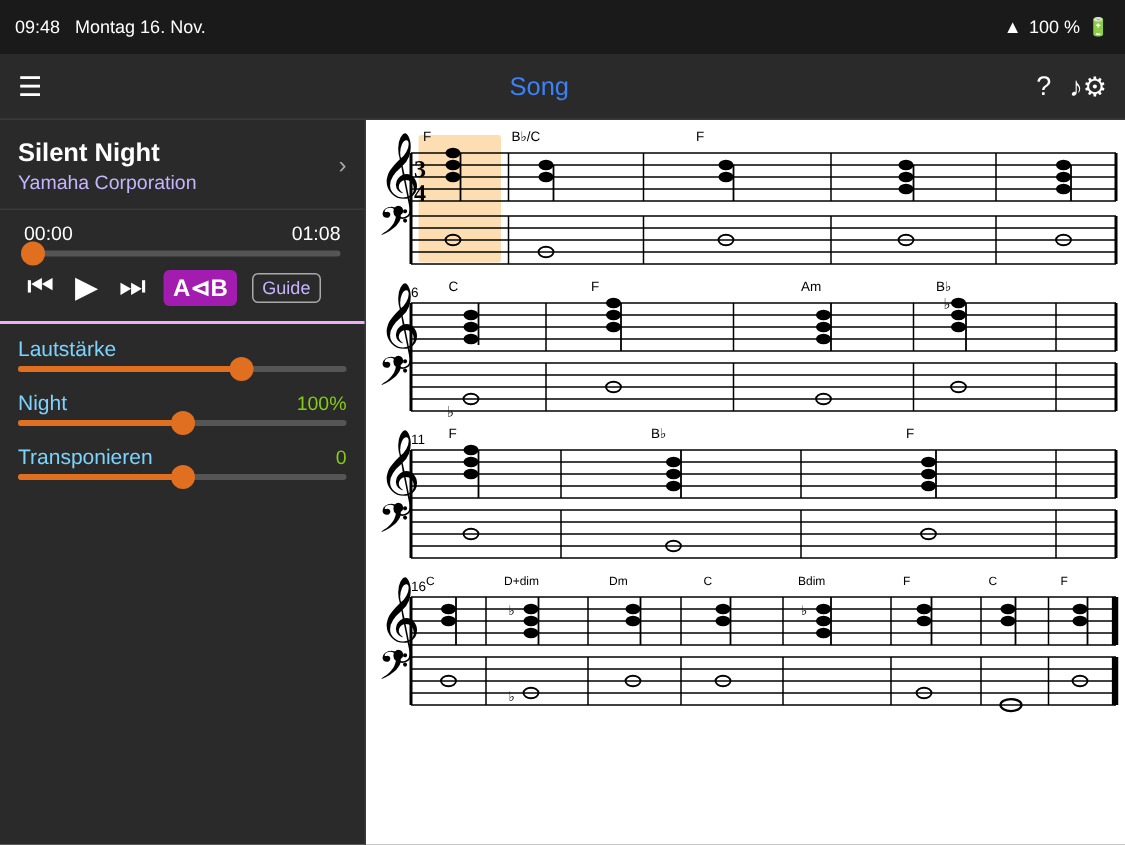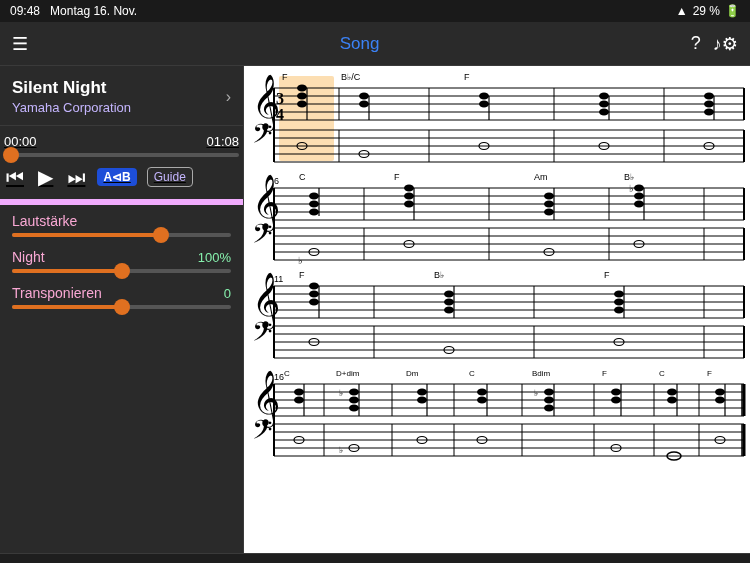--- a/index.html
+++ b/index.html
@@ -1,21 +1,21 @@
 <!DOCTYPE html>
 <html><head>
   <meta charset="utf-8">
   <style>
     * { box-sizing: border-box; margin: 0; padding: 0; }
     body { width: 750px; height: 563px; overflow: hidden; font-family: -apple-system, 'Helvetica Neue', Arial, sans-serif; background: #1a1a1a; }
 
     
     .status-bar {
       background: #1a1a1a;
-      height: 22px;
+      height: 36px;
       display: flex;
       align-items: center;
       justify-content: space-between;
       padding: 0 10px;
       color: #fff;
       font-size: 12px;
       font-weight: 500;
     }
     .status-right { display: flex; align-items: center; gap: 5px; }
 
@@ -66,23 +66,22 @@
       display: flex;
       align-items: center;
       justify-content: space-between;
       border-bottom: 1px solid #3a3a3a;
     }
     .song-title { color: #fff; font-size: 17px; font-weight: 600; }
     .song-author { color: #c4b5fd; font-size: 13px; margin-top: 2px; }
     .chevron-right { color: #aaa; font-size: 16px; }
 
     .playback-section {
-      padding: 8px 4px;
-      border-bottom: 6px solid #f0abfc;
-      text-decoration: underline;
+      padding: 8px 16px;
+      border-bottom: 2px solid #f0abfc;
     }
     .time-row {
       display: flex;
       justify-content: space-between;
       color: #fff;
       font-size: 13px;
       margin-bottom: 4px;
     }
     .progress-bar-container {
       position: relative;
@@ -116,25 +115,25 @@
     }
     .transport-btn {
       background: none;
       border: none;
       color: #fff;
       font-size: 20px;
       cursor: pointer;
       padding: 2px;
     }
     .ab-btn {
-      background: #1d4ed8;
+      background: #a21caf;
       color: #fff;
       border: none;
       border-radius: 4px;
-      font-size: 12px;
+      font-size: 16px;
       font-weight: 700;
       padding: 2px 6px;
       cursor: pointer;
     }
     .guide-btn {
       background: none;
       color: #c4b5fd;
       border: 1px solid #aaa;
       border-radius: 4px;
       font-size: 12px;
@@ -146,22 +145,22 @@
       padding: 8px 12px;
       flex: 1;
     }
     .slider-group { margin-bottom: 12px; }
     .slider-label-row {
       display: flex;
       justify-content: space-between;
       align-items: center;
       margin-bottom: 4px;
     }
-    .slider-label { color: #f9a8d4; font-size: 14px; }
-    .slider-value { color: #86efac; font-size: 13px; }
+    .slider-label { color: #7dd3fc; font-size: 14px; }
+    .slider-value { color: #84cc16; font-size: 13px; }
     .slider-track {
       position: relative;
       height: 4px;
       background: #555;
       border-radius: 2px;
       margin-bottom: 2px;
     }
     .slider-fill {
       height: 100%;
       background: #e07020;
@@ -217,21 +216,21 @@
 </head>
 <body>
 
 <div class="status-bar">
   <div>
     <span>09:48</span> &nbsp;
     <span>Montag 16. Nov.</span>
   </div>
   <div class="status-right">
     <span>▲</span>
-    <span>29 %</span>
+    <span>100 %</span>
     <span>🔋</span>
   </div>
 </div>
 
 <div class="top-bar">
   <button class="icon-btn">☰</button>
   <div class="top-bar-center">Song</div>
   <div class="top-bar-icons">
     <button class="icon-btn">?</button>
     <button class="icon-btn">♪⚙</button>

